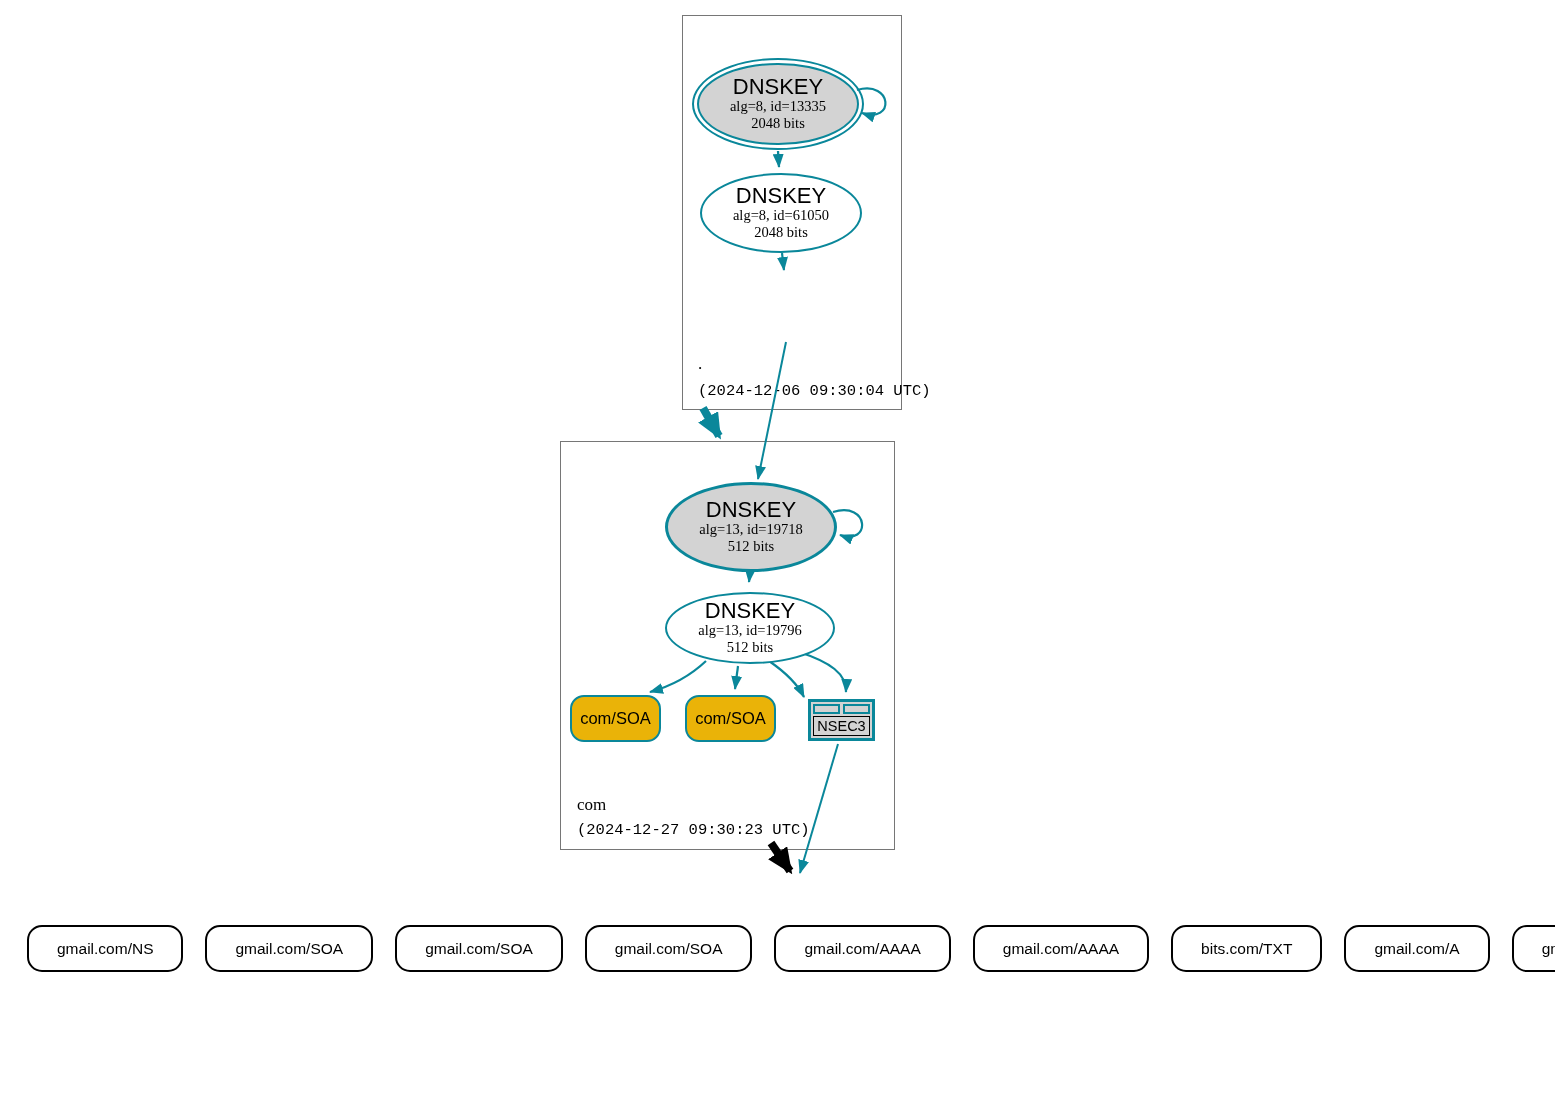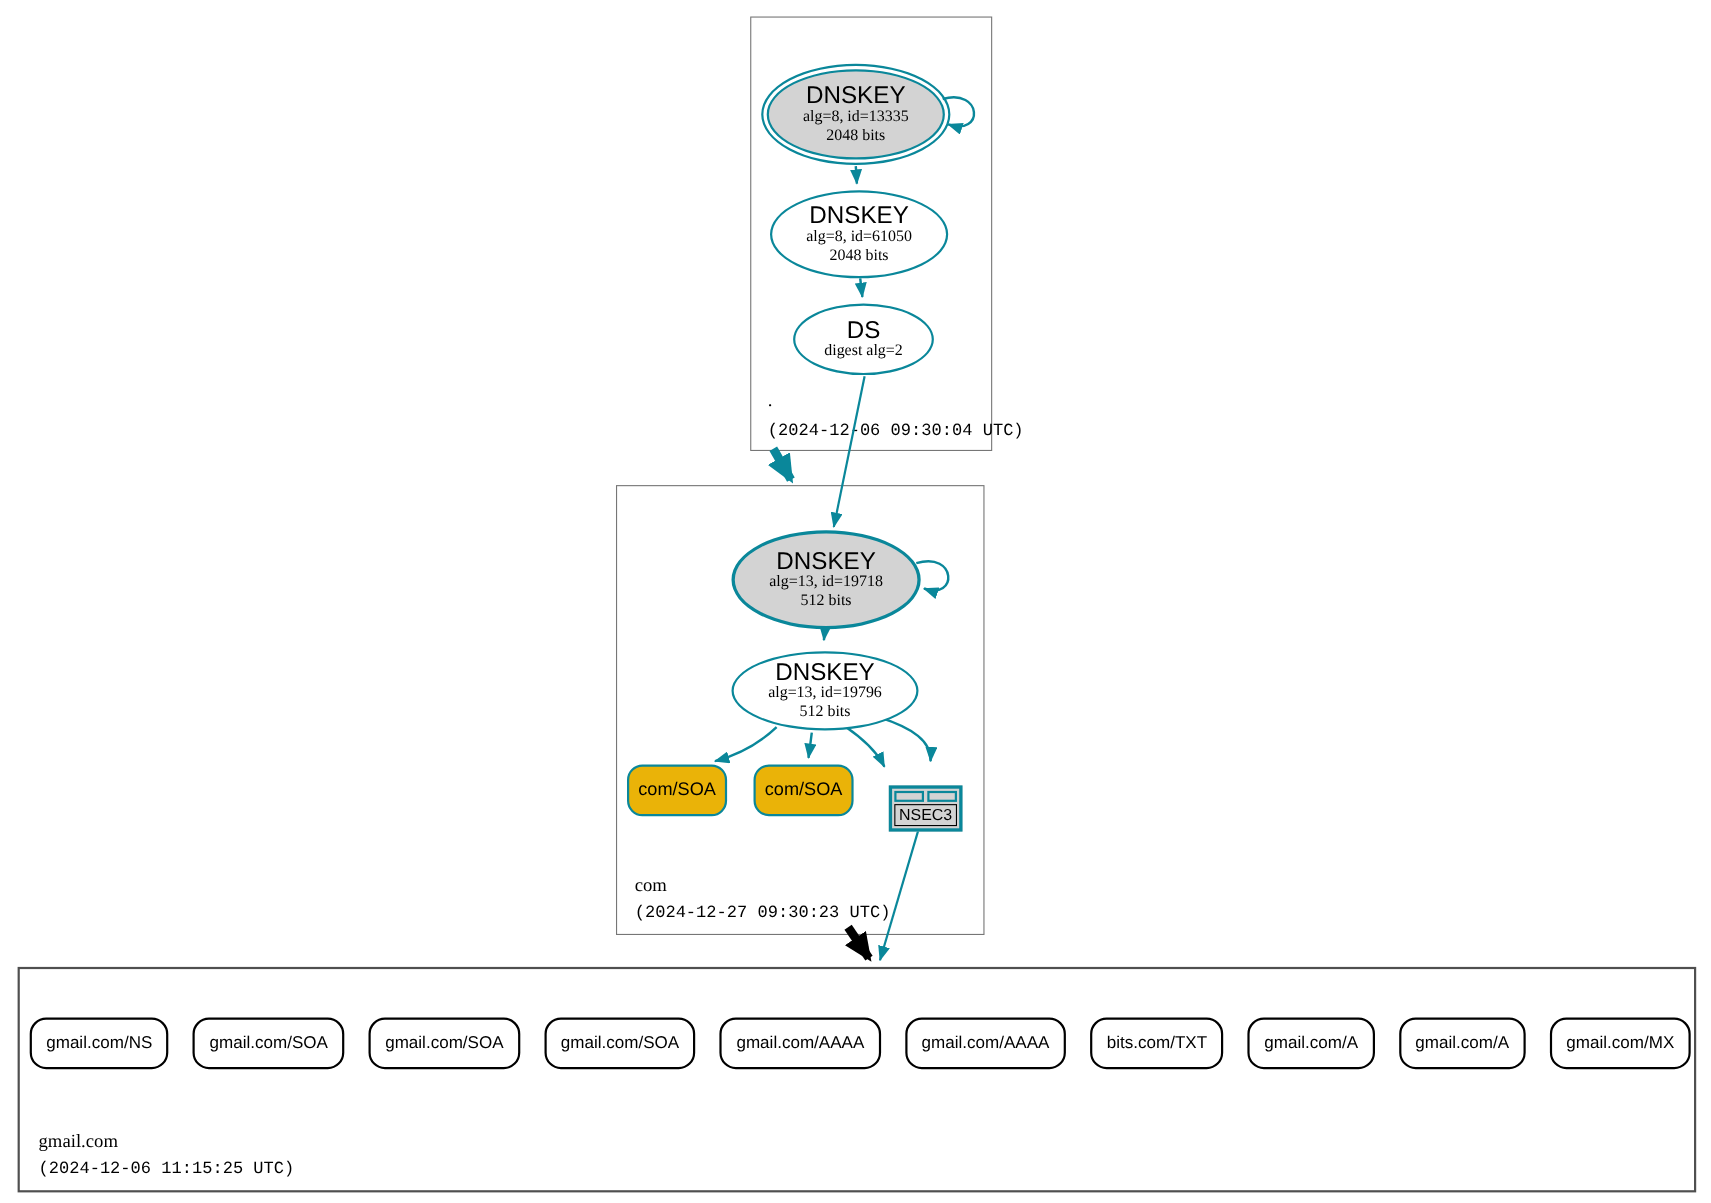--- a/index.html
+++ b/index.html
@@ -52,43 +52,39 @@
   .nsec3 .hdr{display:flex;gap:3px;height:10px;}
   .nsec3 .cell{flex:1;border:2px solid var(--teal);background:var(--keyfill);box-sizing:border-box;}
   .nsec3 .body{
     flex:1;border:1.5px solid #000;display:flex;align-items:center;justify-content:center;
     font-size:14.5px;background:var(--keyfill);box-sizing:border-box;
   }
   
   .gmail-row{position:absolute;left:27px;top:925px;display:flex;gap:22px;z-index:3;}
   .gmail-rrset{
     border:2.2px solid #000;border-radius:15px;background:#fff;height:47px;
-    display:flex;align-items:center;justify-content:center;padding:0 13px;
+    display:flex;align-items:center;justify-content:center;padding:0 28px;
     font-size:15.5px;box-sizing:border-box;white-space:nowrap;
   }
 </style>
 </head>
 <body>
 
 <div class="canvas">
 
   <div class="zonebox" style="left:682px;top:15px;width:218px;height:393px;">
     <div class="zlabel" style="left:15px;top:338px;">.</div>
     <div class="zts" style="left:15px;top:366px;">(2024-12-06 09:30:04 UTC)</div>
   </div>
 
   <div class="zonebox" style="left:560px;top:441px;width:333px;height:407px;">
     <div class="zlabel" style="left:16px;top:353px;">com</div>
     <div class="zts" style="left:16px;top:379px;">(2024-12-27 09:30:23 UTC)</div>
   </div>
 
-  <div class="zonebox dark" style="left:16px;top:879px;width:1522px;height:201px;">
-    <div class="zlabel" style="left:17px;top:147px;">gmail.com</div>
-    <div class="zts" style="left:17px;top:172px;">(2024-12-06 11:15:25 UTC)</div>
-  </div>
 
   <svg class="edges" width="1555" height="1094" viewBox="0 0 1555 1094">
     <defs>
       <marker id="at" markerUnits="userSpaceOnUse" markerWidth="14" markerHeight="11" viewBox="0 0 14 11" refX="13" refY="5.5" orient="auto">
         <path d="M0,0 L14,5.5 L0,11 z" fill="#0a879a"></path>
       </marker>
       <marker id="atb" markerUnits="userSpaceOnUse" markerWidth="26" markerHeight="23" viewBox="0 0 26 23" refX="22" refY="11.5" orient="auto">
         <path d="M0,0 L26,11.5 L0,23 z" fill="#0a879a"></path>
       </marker>
       <marker id="akb" markerUnits="userSpaceOnUse" markerWidth="26" markerHeight="23" viewBox="0 0 26 23" refX="22" refY="11.5" orient="auto">
@@ -130,45 +126,41 @@
       <div class="t2">2048 bits</div>
     </div>
   </div>
 
   <div class="ellipse" style="left:700px;top:173px;width:162px;height:80px;">
     <div class="t1">DNSKEY</div>
     <div class="t2">alg=8, id=61050</div>
     <div class="t2">2048 bits</div>
   </div>
 
-  <div class="ellipse" style="left:721px;top:276px;width:128px;height:65px;">
-    <div class="t1">DS</div>
-    <div class="t2">digest alg=2</div>
-  </div>
 
   <div class="ellipse gray bold" style="left:665px;top:482px;width:172px;height:90px;">
     <div class="t1">DNSKEY</div>
     <div class="t2">alg=13, id=19718</div>
     <div class="t2">512 bits</div>
   </div>
 
   <div class="ellipse" style="left:665px;top:592px;width:170px;height:72px;">
     <div class="t1">DNSKEY</div>
     <div class="t2">alg=13, id=19796</div>
     <div class="t2">512 bits</div>
   </div>
 
   <div class="rrset" style="left:570px;top:695px;width:91px;height:47px;">
     <span>com/SOA</span>
   </div>
   <div class="rrset" style="left:685px;top:695px;width:91px;height:47px;">
     <span>com/SOA</span>
   </div>
 
-  <div class="nsec3" style="left:808px;top:714px;width:67px;height:42px;">
+  <div class="nsec3" style="left:808px;top:699px;width:67px;height:42px;">
     <div class="hdr">
       <div class="cell"></div>
       <div class="cell"></div>
     </div>
     <div class="body">NSEC3</div>
   </div>
 
   <div class="gmail-row">
     <div class="gmail-rrset">
         <span>gmail.com/NS</span>

